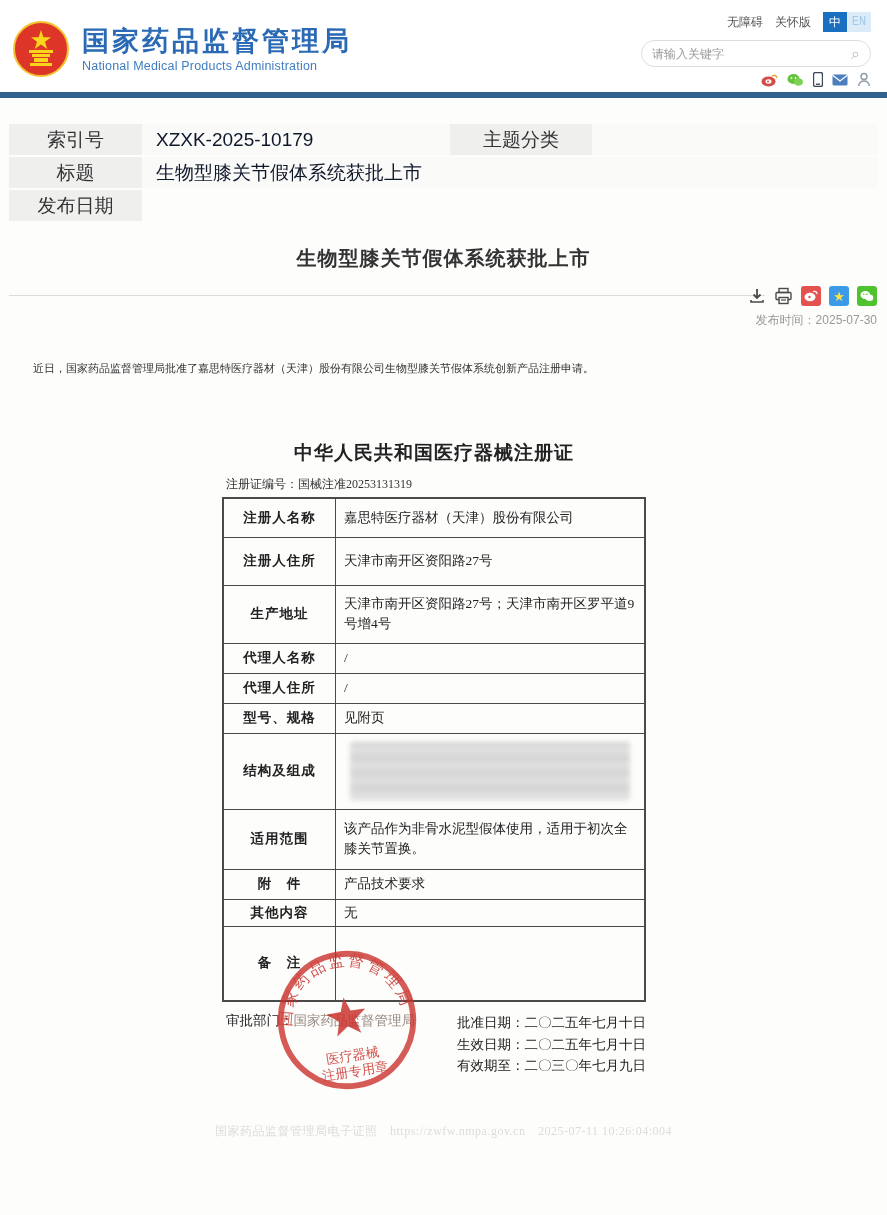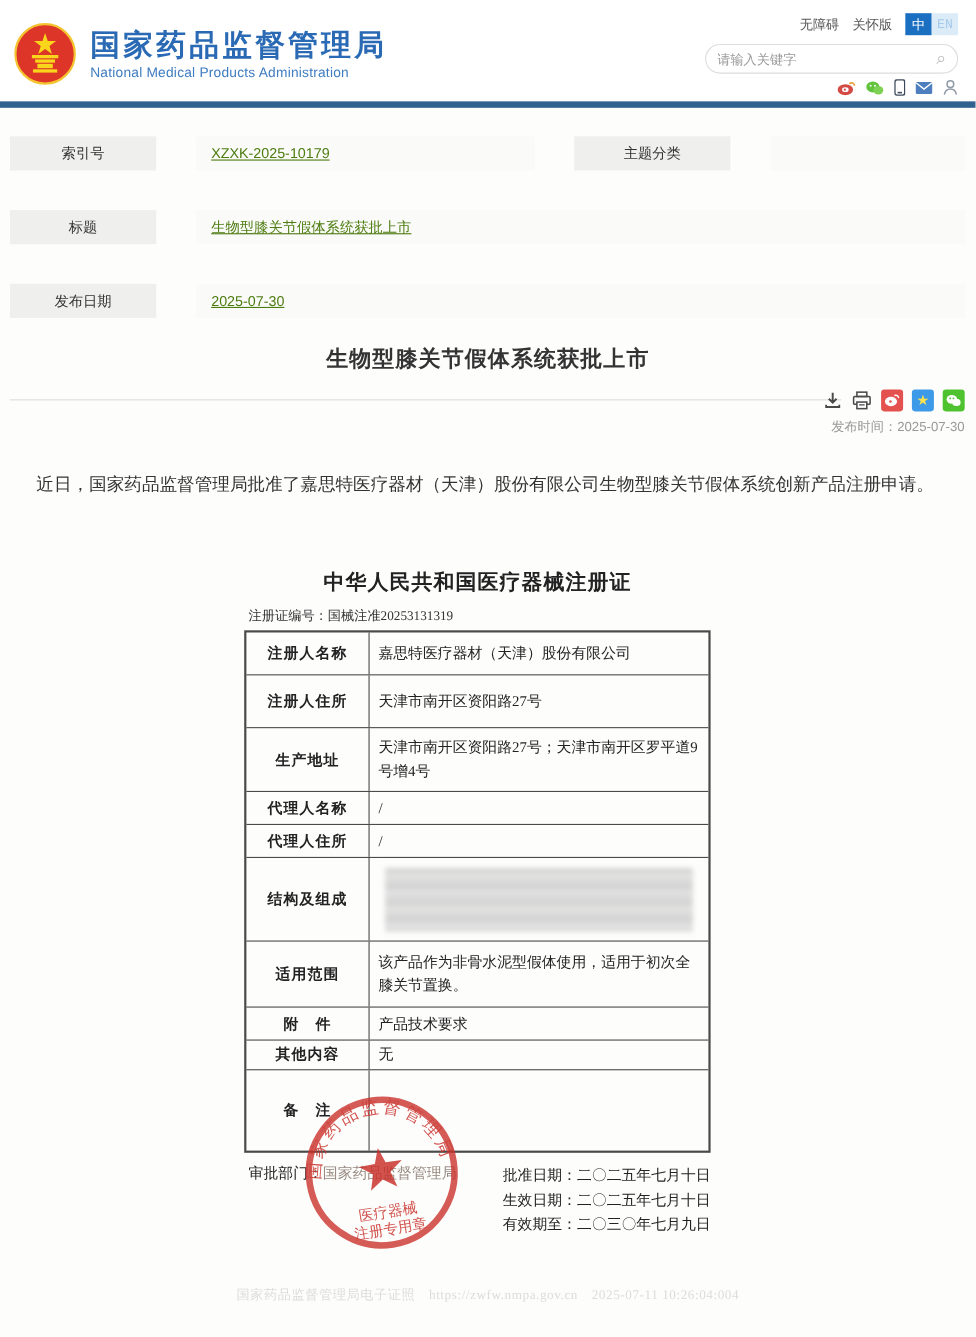--- a/index.html
+++ b/index.html
@@ -21,36 +21,36 @@
   .lang-zh { background:#1b6fc0; color:#fff; }
   .lang-en { background:#dcebf8; color:#a5c9ea;font-family:Liberation Mono, monospace; }
   .search-box { position:absolute; right:16px; top:40px; width:230px; height:27px; border:1px solid #ddd; border-radius:14px; background:#fff; display:flex; align-items:center; padding:0 10px; }
   .search-box input { flex:1; border:none; outline:none; font-size:12px; color:#333; background:transparent; }
   .search-box input::placeholder { color:#999; }
   .search-glyph { color:#bbb; font-size:16px; line-height:1; cursor:pointer; }
   .social-icons { position:absolute; right:16px; top:72px; display:flex; align-items:center; gap:9px; }
   .social-icons svg { display:block; }
   .blue-bar { height:6px; background:#31618e; }
   
-  .meta-table { margin:26px 9px 0 9px; display:grid; grid-template-columns:133px 308px 142px 1fr; row-gap:2px; font-size:13px;gap:36px; }
+  .meta-table { margin:26px 9px 0 9px; display:grid; grid-template-columns:133px 308px 142px 1fr; row-gap:2px; font-size:19px; }
   .meta-cell { min-height:31px; display:flex; align-items:center; background:#fafaf9; }
   .meta-label { background:#efefee; justify-content:center; color:#333; }
-  .meta-value { padding-left:14px; color:#4d7c0f;text-decoration:underline; }
+  .meta-value { padding-left:14px; color:#0f172a; }
   .span3 { grid-column:2 / 5; }
   
   .article-title { margin-top:24px; text-align:center; font-size:20px; font-weight:bold; color:#333; letter-spacing:1px; }
   .toolbar { margin:14px 10px 0 0; display:flex; justify-content:flex-end; align-items:center; gap:8px; position:relative; z-index:2; }
   .tool-btn { cursor:pointer; display:flex; align-items:center; }
   .share-sq { width:20px; height:20px; border-radius:3px; display:flex; align-items:center; justify-content:center; cursor:pointer; }
   .sq-weibo { background:#e3524f; }
   .sq-qzone { background:#3d9ae8; color:#ffe34d; font-size:13px; }
   .sq-wechat { background:#4fc32f; }
   .rule { border-top:1px solid #dcdcdc; margin:-11px 122px 0 9px; }
   .publish-time { text-align:right; margin:16px 10px 0 0; font-size:12px; color:#999; }
-  .article-body { margin:30px 30px 0 33px; font-size:16px; color:#333; line-height:1.7; }
+  .article-body { margin:30px 30px 0 33px; font-size:11px; color:#333; line-height:1.7; }
   
   .cert-section { width:424px; margin:62px 0 0 222px; position:relative; font-family:"Liberation Serif","DejaVu Serif",serif; color:#222; }
   .cert-title { text-align:center; font-size:19px; font-weight:bold; letter-spacing:1px; }
   .cert-regno { font-size:12px; margin:10px 0 4px 4px; color:#333; }
   .cert-table { border:2px solid #4a4a4a; border-collapse:collapse; width:100%; }
   .cert-row { display:flex; border-top:1px solid #4a4a4a; }
   .cert-row:first-child { border-top:none; }
   .cert-label { width:112px; flex:0 0 112px; border-right:1px solid #4a4a4a; display:flex; align-items:center; justify-content:center; text-align:center; font-size:13.5px; font-weight:600; letter-spacing:1px; padding:2px; }
   .cert-value { flex:1; display:flex; align-items:center; font-size:13.5px; line-height:1.5; padding:3px 8px; }
   .redacted-block { width:96%; height:58px; margin:2px auto; border-radius:2px;
@@ -142,21 +142,20 @@
 <div class="meta-table">
   <div class="meta-cell meta-label">索引号</div>
   <div class="meta-cell meta-value">XZXK-2025-10179</div>
   <div class="meta-cell meta-label">主题分类</div>
   <div class="meta-cell meta-value"></div>
 
   <div class="meta-cell meta-label">标题</div>
   <div class="meta-cell meta-value span3">生物型膝关节假体系统获批上市</div>
 
   <div class="meta-cell meta-label">发布日期</div>
-  <div class="meta-cell meta-value span3">2025-07-30</div>
 </div>
 
 <h1 class="article-title">生物型膝关节假体系统获批上市</h1>
 
 <div class="toolbar">
   <span class="tool-btn">
     <svg width="18" height="18" viewBox="0 0 18 18">
         <path d="M9 2v8M5.5 7.5 9 11l3.5-3.5" stroke="#4a4a4a" stroke-width="1.8" fill="none"></path>
         <path d="M3 13v2h12v-2" stroke="#4a4a4a" stroke-width="1.6" fill="none"></path>
       </svg>
@@ -210,20 +209,24 @@
       <div class="cert-label">生产地址</div>
       <div class="cert-value">天津市南开区资阳路27号；天津市南开区罗平道9号增4号</div>
     </div>
     <div class="cert-row h30">
       <div class="cert-label">代理人名称</div>
       <div class="cert-value">/</div>
     </div>
     <div class="cert-row h30">
       <div class="cert-label">代理人住所</div>
       <div class="cert-value">/</div>
+    </div>
+    <div class="cert-row h30">
+      <div class="cert-label">型号、规格</div>
+      <div class="cert-value">见附页</div>
     </div>
     <div class="cert-row h76">
       <div class="cert-label">结构及组成</div>
       <div class="cert-value">
           <span class="redacted-block"></span>
         </div>
     </div>
     <div class="cert-row h60">
       <div class="cert-label">适用范围</div>
       <div class="cert-value">该产品作为非骨水泥型假体使用，适用于初次全膝关节置换。</div>

